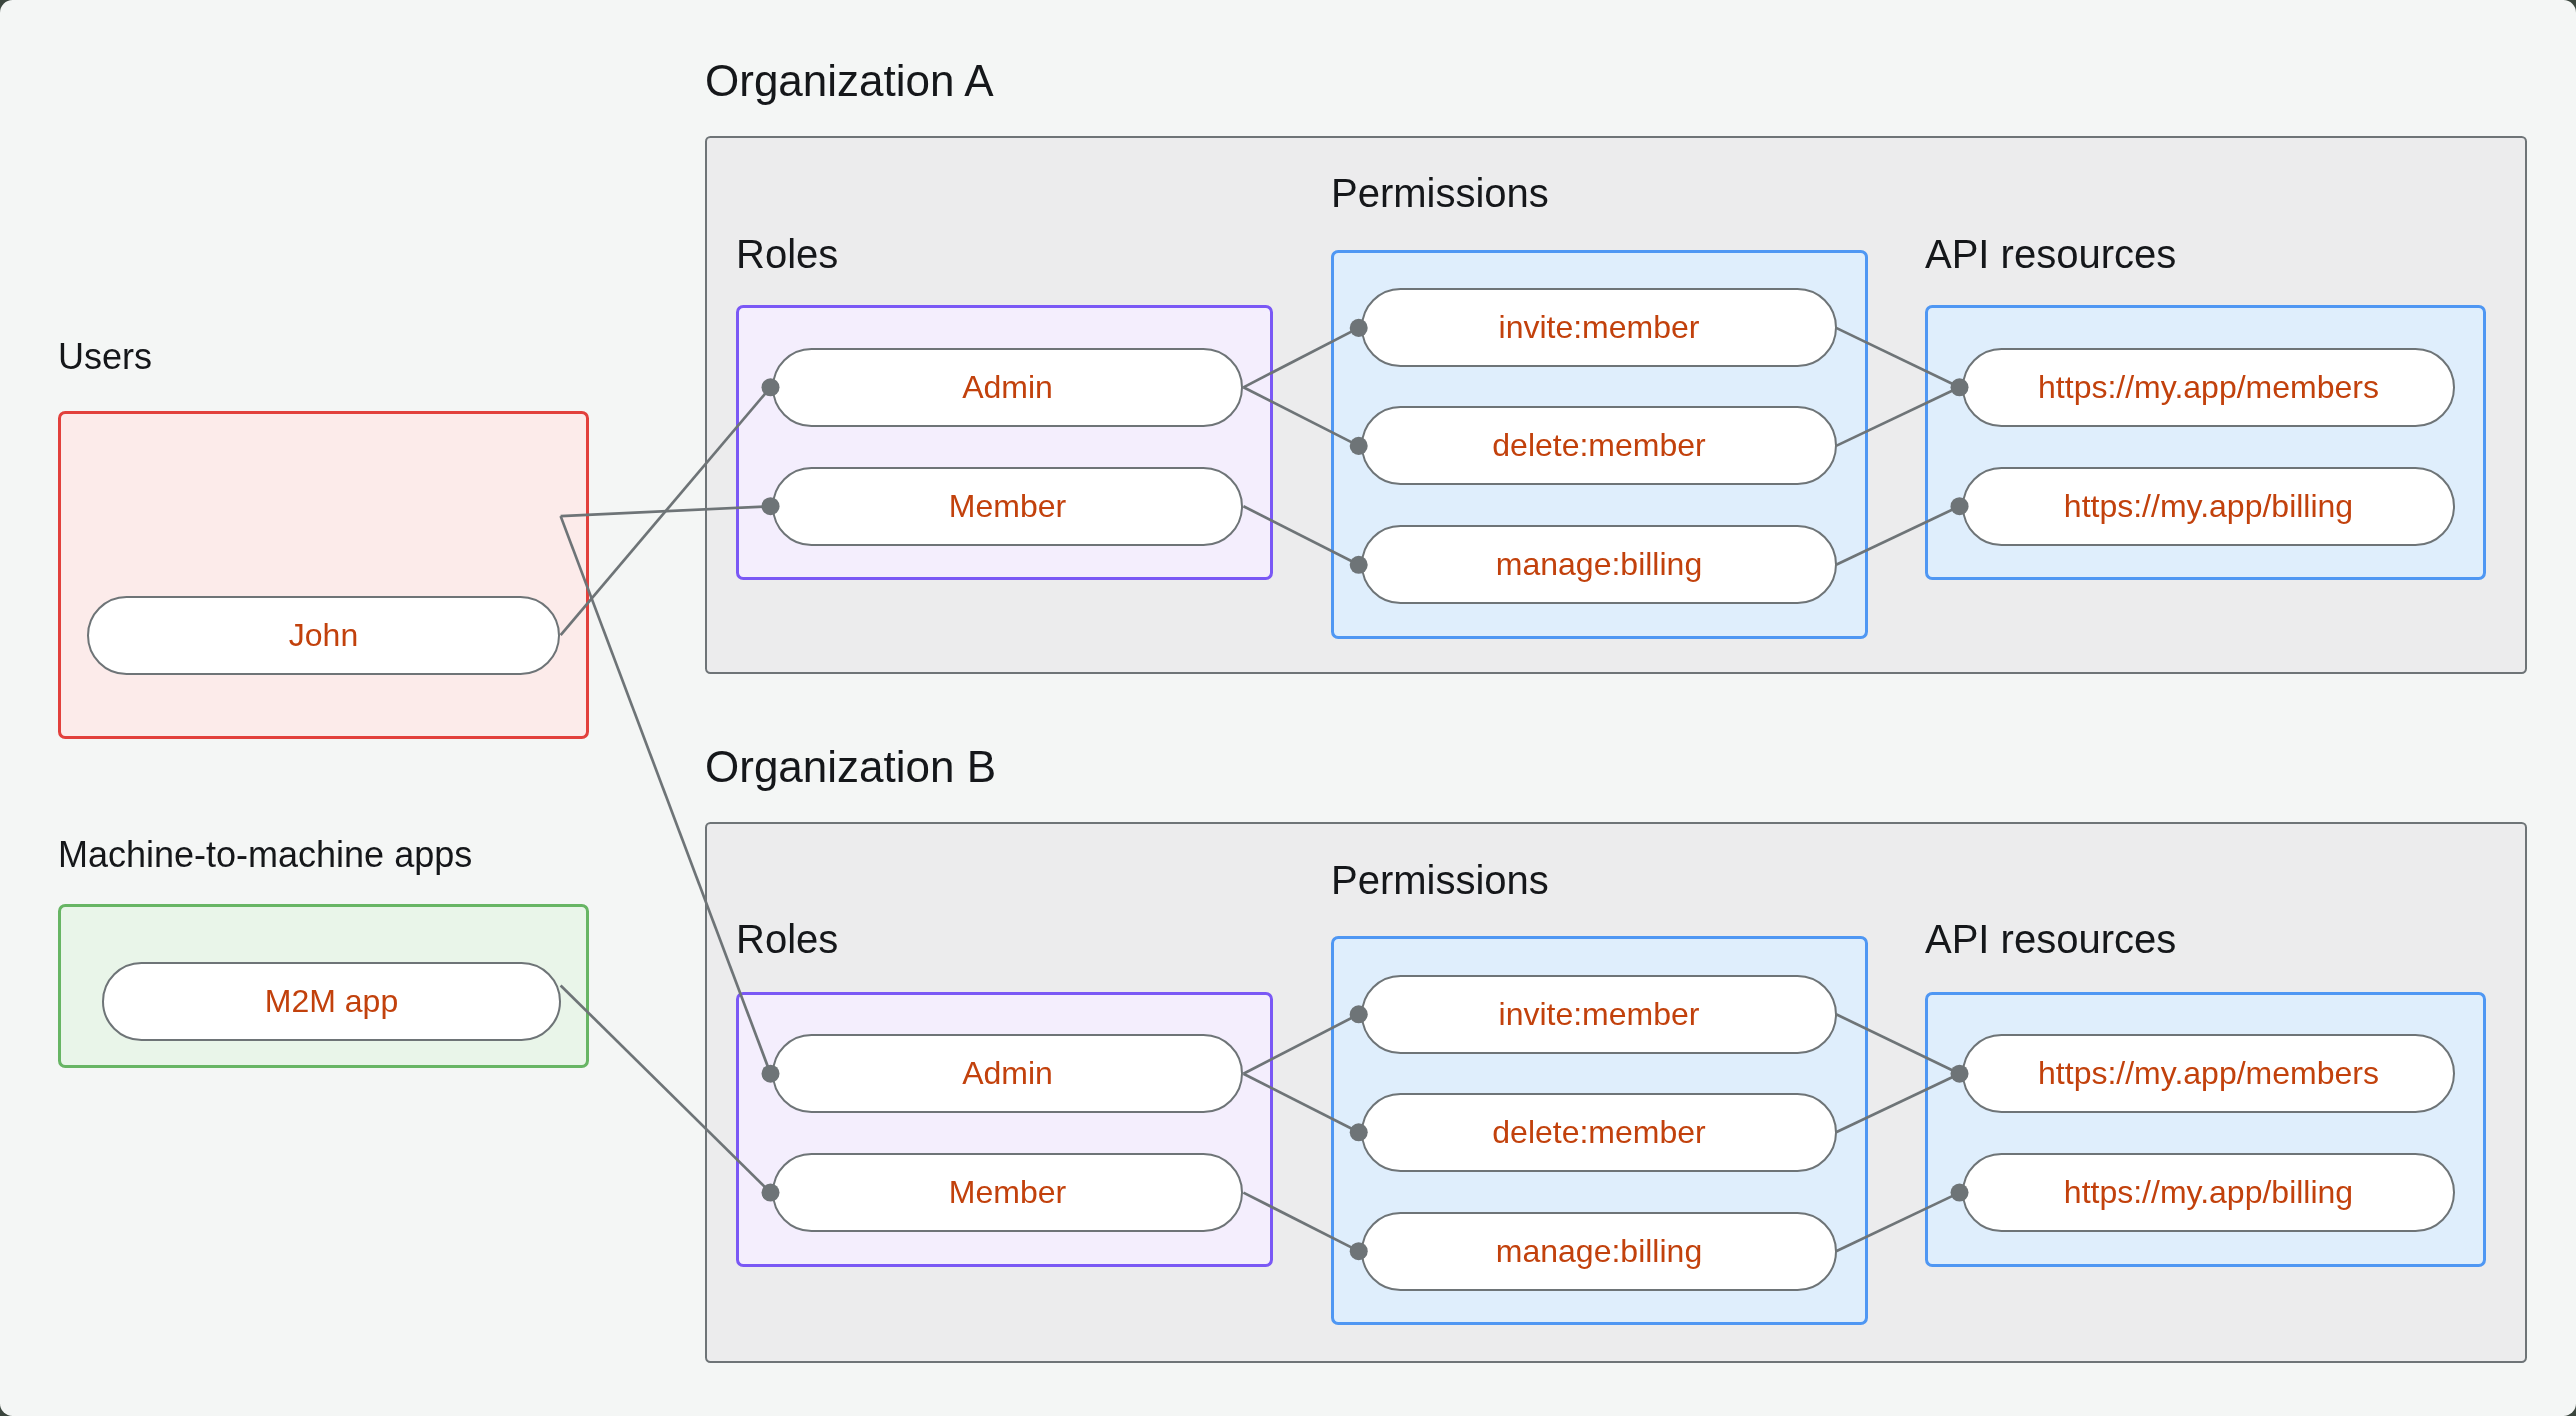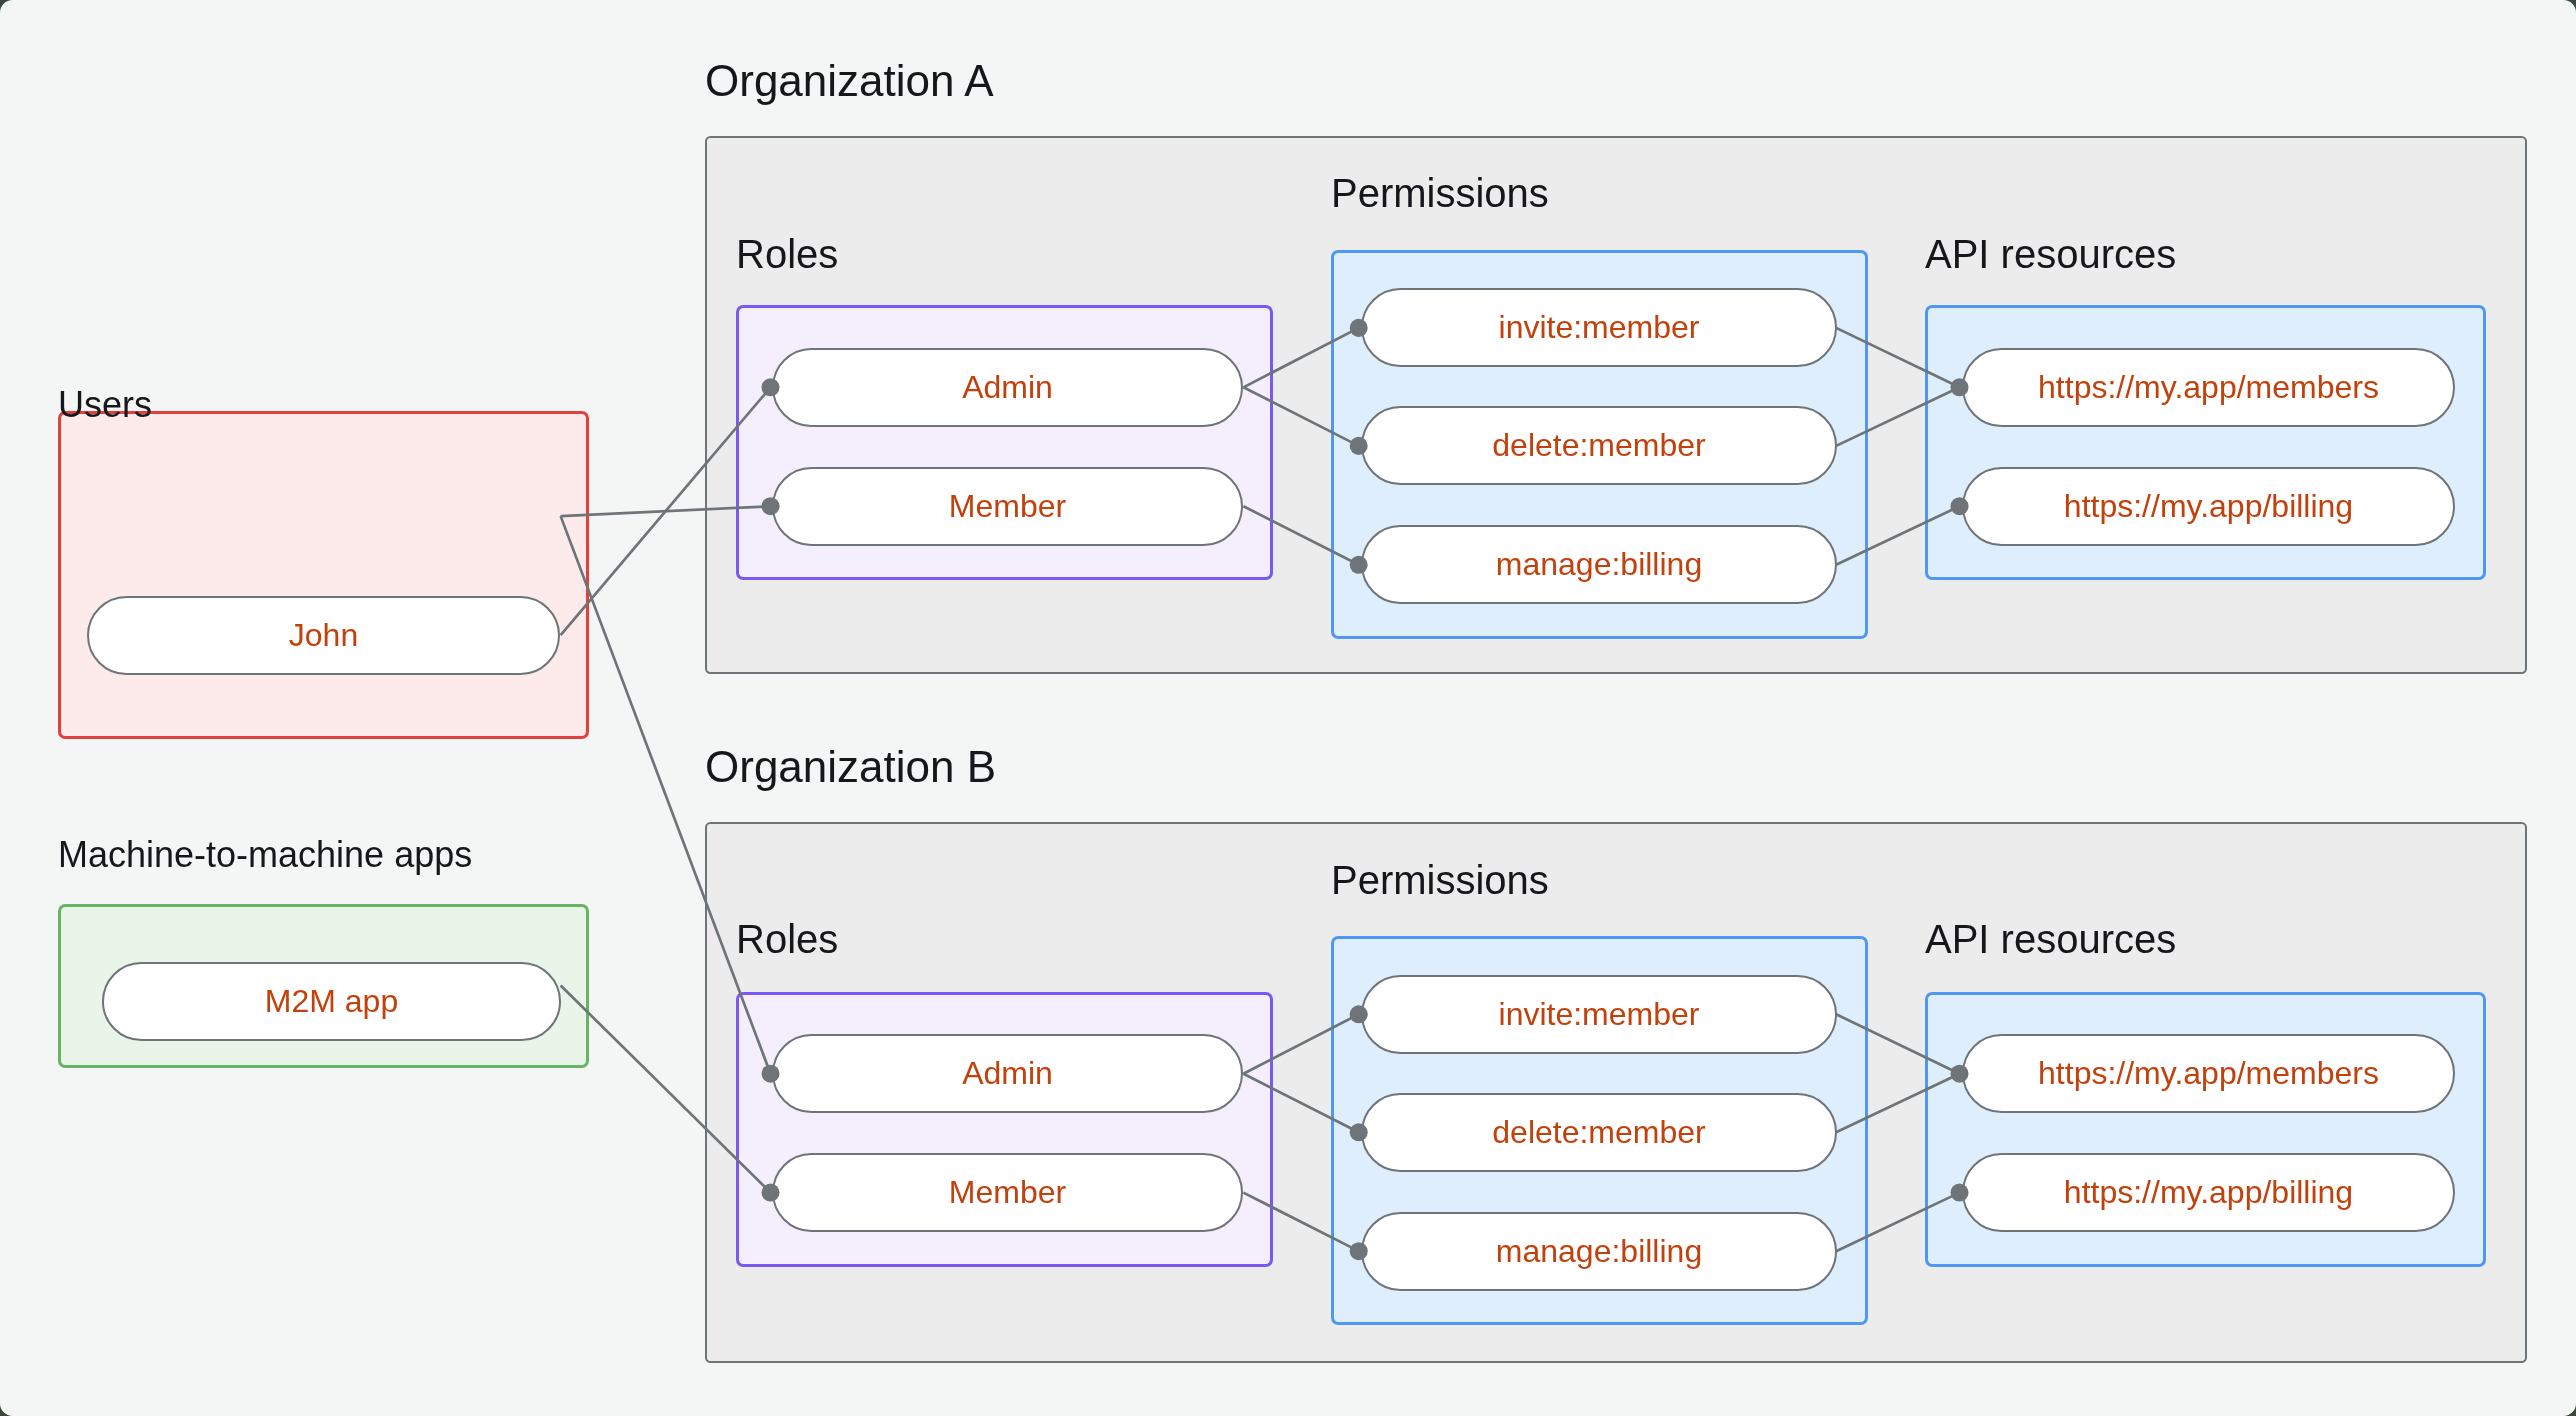--- a/index.html
+++ b/index.html
@@ -66,21 +66,21 @@
   }
   svg.edges line   { stroke: #6e7477; stroke-width: 3; }
   svg.edges circle { fill: #6e7477; }
 </style>
 </head>
 <body>
 
 <div class="screen">
   <div class="page">
 
-    <div class="label label-outer" style="left:58px; top:335px;margin-top:48px;">Users</div>
+    <div class="label label-outer" style="left:58px; top:335px;">Users</div>
     <div class="group-box users-box" style="left:58px; top:411px; width:531px; height:328px;"></div>
     <div class="pill" style="left:87px; top:596px; width:473px;">John</div>
 
     <div class="label label-outer" style="left:58px; top:833px;">Machine-to-machine apps</div>
     <div class="group-box m2m-box" style="left:58px; top:904px; width:531px; height:164px;"></div>
     <div class="pill" style="left:102px; top:962px; width:459px;">M2M app</div>
 
     <div class="label label-title" style="left:705px; top:59px;">Organization A</div>
     <div class="org-box" style="left:705px; top:136px; width:1818px; height:534px;"></div>
 

